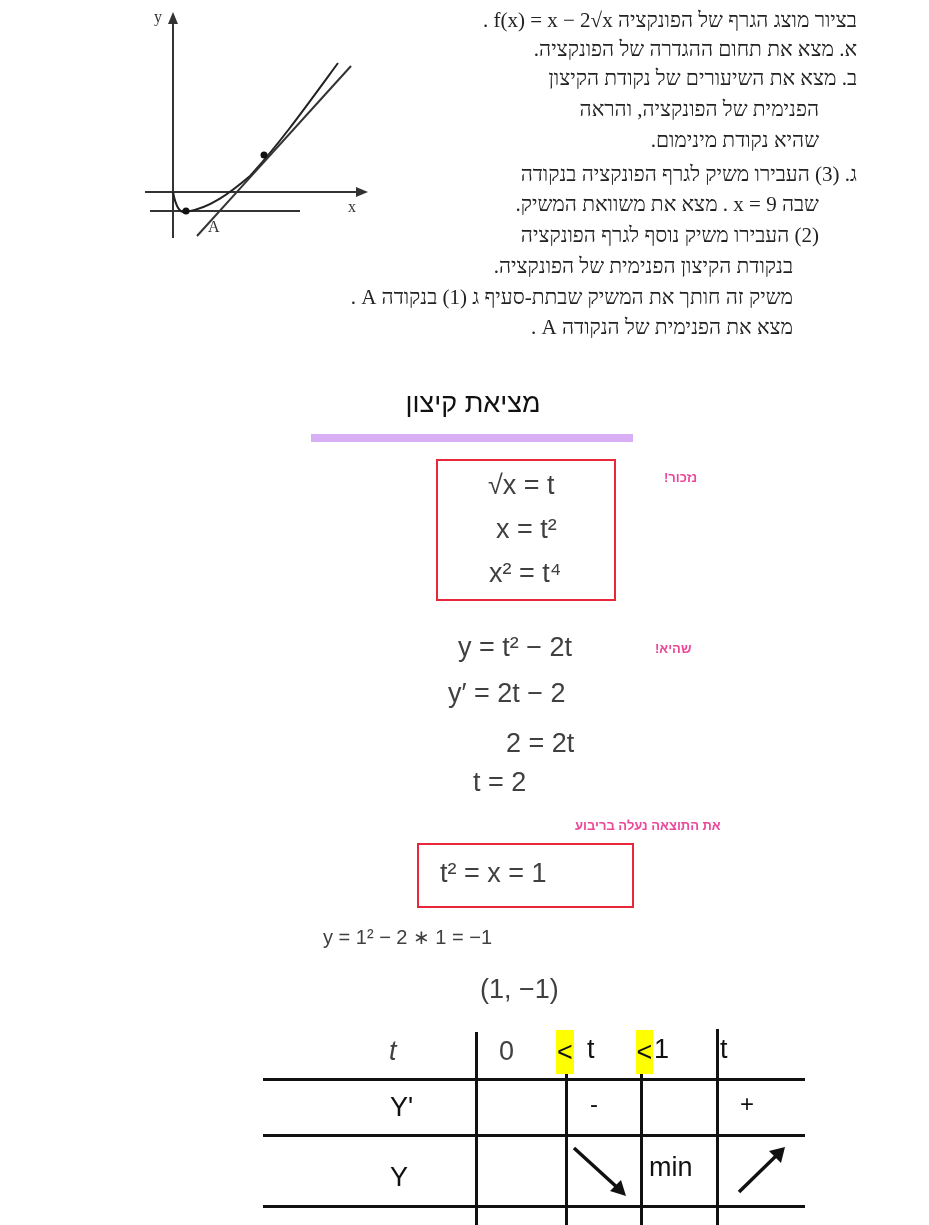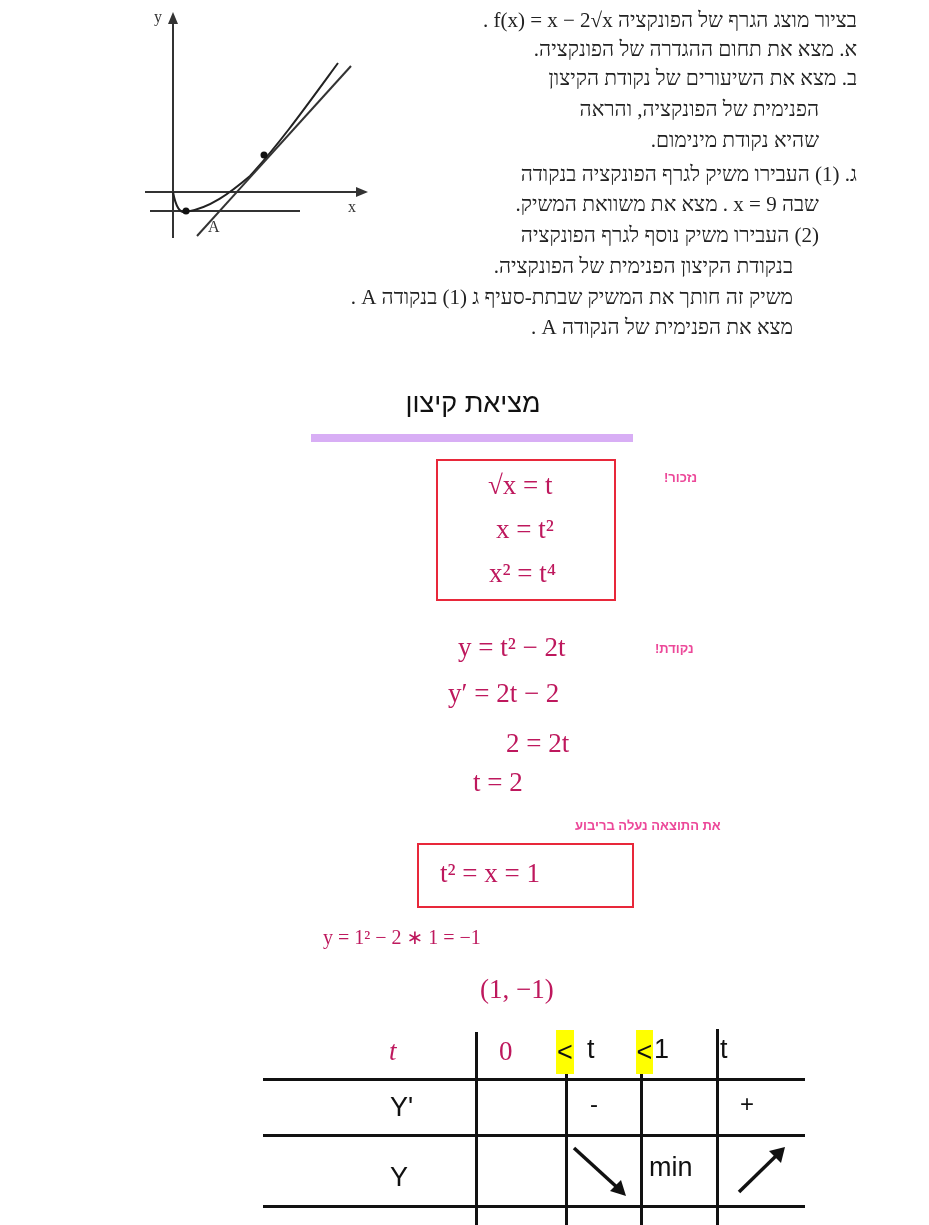--- a/index.html
+++ b/index.html
@@ -1,35 +1,35 @@
 <!DOCTYPE html>
 <html><head>
 <meta charset="utf-8">
 <style>
   html, body { margin:0; padding:0; background:#ffffff; }
   body { width:929px; height:1225px; position:relative; overflow:hidden; color:#1a1a1a; font-family:"Liberation Serif", serif; }
   .abs { position:absolute; }
   .problem-line { position:absolute; font-size:21px; line-height:29px; color:#222; text-align:center; direction:rtl; white-space:nowrap; }
-  .math { font-family:Liberation Serif, serif; white-space:nowrap; color:#be185d; }
+  .math { font-family:Liberation Sans, sans-serif; white-space:nowrap; color:#404040; }
   .note { font-family:"Liberation Sans", sans-serif; font-weight:bold; font-size:13px; direction:rtl; white-space:nowrap; color:#ec4899; }
   .title { font-family:"Liberation Sans", sans-serif; font-size:27px; color:#111; direction:rtl; white-space:nowrap; }
   .redbox { position:absolute; border:2px solid #e8283a; box-sizing:border-box; }
   .tbl-text { font-family:"Liberation Sans", sans-serif; font-size:27px; color:#111; position:absolute; white-space:nowrap; }
   .hl { background:#ffff00; }
 </style>
 </head>
 <body>
 
 <div>
   <div class="problem-line" style="right:72px; top:6px;">בציור מוצג הגרף של הפונקציה  f(x) = x − 2√x .</div>
   <div class="problem-line" style="right:72px; top:35px;">א. מצא את תחום ההגדרה של הפונקציה.</div>
   <div class="problem-line" style="right:72px; top:64px;">ב. מצא את השיעורים של נקודת הקיצון</div>
   <div class="problem-line" style="right:110px; top:95px;">הפנימית של הפונקציה, והראה</div>
   <div class="problem-line" style="right:110px; top:126px;">שהיא נקודת מינימום.</div>
-  <div class="problem-line" style="right:72px; top:160px;">ג. (1) העבירו משיק לגרף הפונקציה בנקודה</div>
+  <div class="problem-line" style="right:72px; top:160px;">ג. (3) העבירו משיק לגרף הפונקציה בנקודה</div>
   <div class="problem-line" style="right:110px; top:190px;">שבה  x = 9 . מצא את משוואת המשיק.</div>
   <div class="problem-line" style="right:110px; top:221px;">(2) העבירו משיק נוסף לגרף הפונקציה</div>
   <div class="problem-line" style="right:136px; top:252px;font-family:Liberation Serif, serif;">בנקודת הקיצון הפנימית של הפונקציה.</div>
   <div class="problem-line" style="right:136px; top:283px;">משיק זה חותך את המשיק שבתת-סעיף ג (1) בנקודה  A .</div>
   <div class="problem-line" style="right:136px; top:313px;">מצא את הפנימית של הנקודה  A .</div>
 </div>
 
 <div class="abs" style="left:140px; top:8px; width:230px; height:235px;">
   <svg width="230" height="235" viewBox="0 0 230 235">
 
@@ -56,21 +56,21 @@
 <div class="abs title" style="left:300px; width:346px; top:388px; text-align:center;">מציאת קיצון</div>
 <div class="abs" style="left:311px; top:434px; width:322px; height:8px; background:#d8aef5;"></div>
 
 <div class="redbox" style="left:436px; top:459px; width:180px; height:142px;"></div>
 <div class="abs math" style="left:488px; top:470px; font-size:27px;">√x = t</div>
 <div class="abs math" style="left:496px; top:514px; font-size:27px;">x = t²</div>
 <div class="abs math" style="left:489px; top:558px; font-size:27px;">x² = t⁴</div>
 <div class="abs note" style="left:664px; top:470px;">נזכור!</div>
 
 <div class="abs math" style="left:458px; top:632px; font-size:27px;">y = t² − 2t</div>
-<div class="abs note" style="left:655px; top:641px;">נקודת!</div>
+<div class="abs note" style="left:655px; top:641px;">שהיא!</div>
 <div class="abs math" style="left:448px; top:678px; font-size:27px;">y′ = 2t − 2</div>
 <div class="abs math" style="left:506px; top:728px; font-size:27px;">2 = 2t</div>
 <div class="abs math" style="left:473px; top:767px; font-size:27px;">t = 2</div>
 
 <div class="abs note" style="left:575px; top:818px;">את התוצאה נעלה בריבוע</div>
 
 <div class="redbox" style="left:417px; top:843px; width:217px; height:65px;"></div>
 <div class="abs math" style="left:440px; top:858px; font-size:27px;">t² = x = 1</div>
 
 <div class="abs math" style="left:323px; top:925px; font-size:20px;">y = 1² − 2 ∗ 1 = −1</div>

